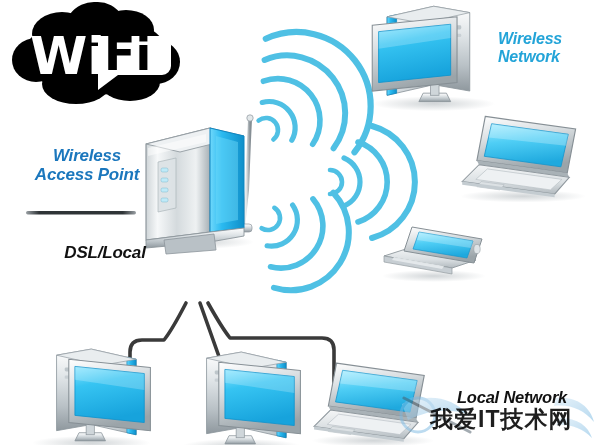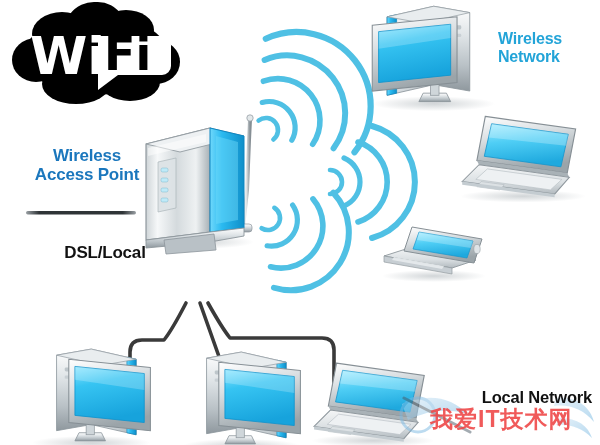--- a/index.html
+++ b/index.html
@@ -23,20 +23,21 @@
     top: 0;
     width: 600px;
     height: 445px;
   }
   .label {
     position: absolute;
     font-weight: bold;
     line-height: 1.12;
     white-space: pre-line;
     letter-spacing: -0.2px;
+    font-style: italic;
   }
   #label-wap {
     left: 22px;
     top: 146px;
     width: 130px;
     text-align: center;
     font-size: 17px;
     color: #1b77bd;
   }
   #label-dsl {
@@ -52,34 +53,34 @@
     top: 30px;
     width: 100px;
     text-align: left;
     font-size: 16px;
     color: #23a4d8;
   }
   #label-local-network {
     left: 432px;
     top: 388px;
     width: 160px;
-    text-align: right;
+    text-align: center;
     font-size: 16.5px;
     color: #111111;
   }
   .wm-text {
     position: absolute;
     font-weight: bold;
     pointer-events: none;
   }
   #wm-cn {
     left: 430px;
     top: 404px;
     font-size: 23px;
-    color: #ef4444;
+    color: #000000;
     opacity: 0.88;
     letter-spacing: 1px;
   }
   #wm-url {
     left: 448px;
     top: 427px;
     font-size: 13px;
     color: #7cb9e2;
     opacity: 0.9;
     letter-spacing: 0.5px;

